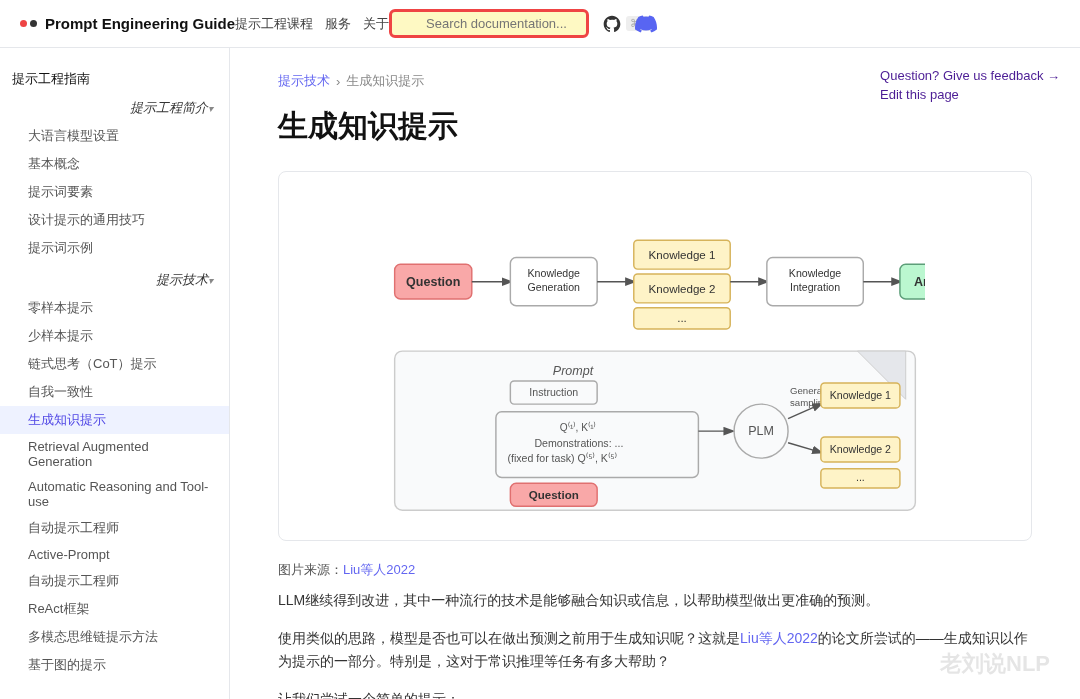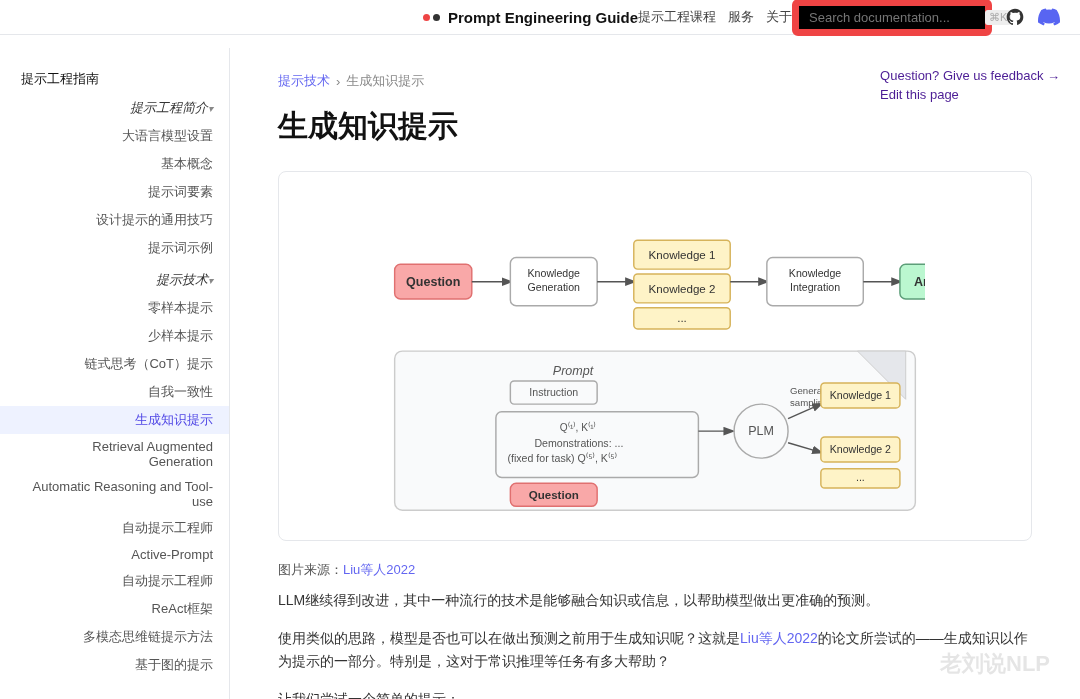--- a/index.html
+++ b/index.html
@@ -1,67 +1,66 @@
 <!DOCTYPE html>
 <html><head>
   <meta charset="utf-8">
   <style>
     * { box-sizing: border-box; margin: 0; padding: 0; }
     body { font-family: -apple-system, BlinkMacSystemFont, 'Segoe UI', sans-serif; font-size: 14px; color: #333; background: #fff; }
 
     
     #header {
-      display: flex; align-items: center; justify-content: flex-end;
-      padding: 0 20px; height: 35px; border-bottom: 1px solid #e5e7eb;
+      display: flex; align-items: center; justify-content: flex-start;
+      padding: 0 20px; height: 48px; border-bottom: 1px solid #e5e7eb;
       background: #fff; position: fixed; top: 0; left: 0; right: 0; z-index: 100;
     }
     #header-left { display: flex; align-items: center; gap: 8px; }
     #header-logo-icon { display: flex; gap: 3px; }
     #header-logo-icon span {
       width: 7px; height: 7px; border-radius: 50%; background: #333; display: block;
     }
     #header-logo-icon span:first-child { background: #e44; }
     #header-title { font-size: 15px; font-weight: 600; color: #111; }
     #header-nav { display: flex; align-items: center; gap: 12px; }
     .nav-item { font-size: 13px; color: #444; cursor: pointer; text-decoration: none; }
     #header-right { display: flex; align-items: center; gap: 12px; }
     #search-box {
-      display: flex; align-items: center; border: 7px solid #ef4444; border-radius: 6px;
-      padding: 4px 10px; gap: 0; width: 200px; background: #000000;
+      display: flex; align-items: center; border: 3px solid #ef4444; border-radius: 6px;
+      padding: 4px 10px; gap: 24px; width: 200px; background: #fef9c3;
     }
     #search-input {
       border: none; background: transparent; font-size: 13px; color: #888; outline: none; flex: 1;
     }
     #search-kbd { font-size: 11px; color: #aaa; background: #eee; border-radius: 3px; padding: 1px 4px; }
     #github-icon, #discord-icon {
       width: 22px; height: 22px; cursor: pointer; display: flex; align-items: center; justify-content: center;
     }
 
     
     #layout { display: flex; padding-top: 48px; min-height: 699px; }
 
     
     #sidebar {
       width: 230px; min-width: 230px; border-right: 1px solid #e5e7eb;
       padding: 16px 0; overflow-y: auto; height: calc(699px - 48px);
       background: #fff; position: fixed; top: 48px; left: 0;
     }
     .sidebar-section-title {
-      font-size: 13px; color: #111; padding: 6px 21px; cursor: pointer;
+      font-size: 13px; color: #111; padding: 6px 12px; cursor: pointer;
     }
     .sidebar-group { margin-bottom: 4px; }
     .sidebar-group-header {
       display: flex; align-items: center; justify-content: flex-end;
       padding: 5px 16px; cursor: pointer; font-size: 13px; color: #333; font-style: italic;
     }
     .sidebar-chevron { font-size: 10px; color: #888; }
     .sidebar-item {
       padding: 5px 16px 5px 28px; font-size: 13px; color: #555; cursor: pointer;
       display: block;
-      text-align: right;
     }
     .sidebar-item.active { background: #eef2ff; color: #4f46e5; font-weight: 500; }
 
     
     #main { margin-left: 230px; padding: 24px 48px; flex: 1; max-width: 900px; }
 
     
     #breadcrumb { display: flex; align-items: center; gap: 6px; font-size: 13px; color: #888; margin-bottom: 16px; }
     #breadcrumb a { color: #6366f1; text-decoration: none; }
 

